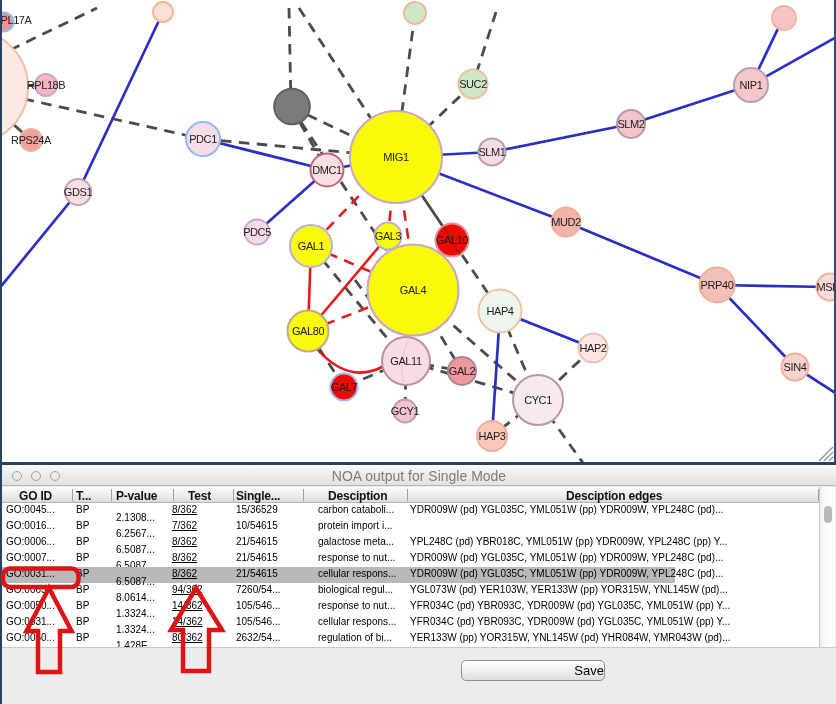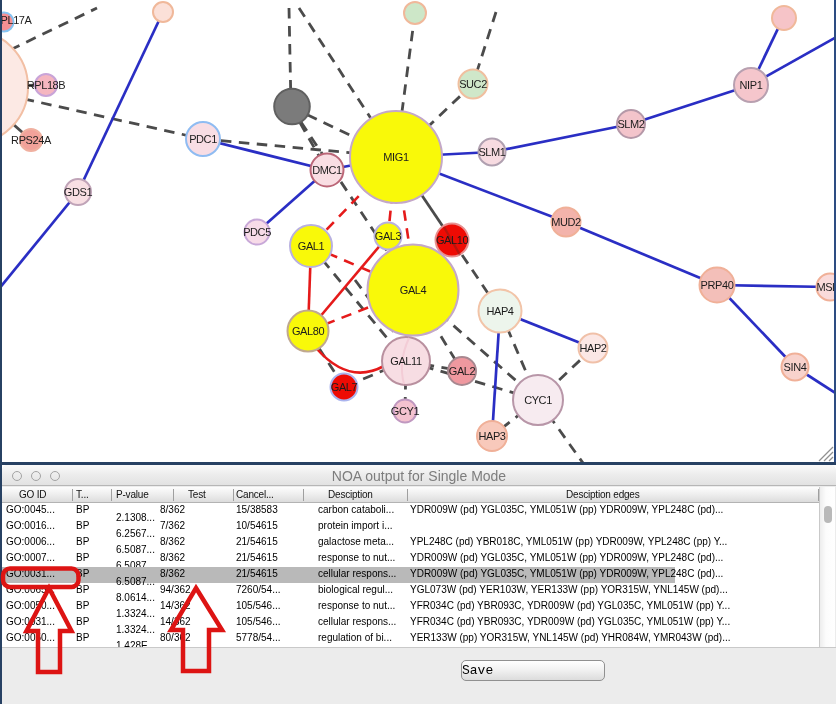--- a/index.html
+++ b/index.html
@@ -30,37 +30,37 @@
 #noatitle { position:absolute; left:0; top:0; width:834px; height:21px;
   background:linear-gradient(180deg,#fafafa 0%,#ececec 50%,#e2e2e2 100%);
   border-radius:6px 6px 0 0; border-bottom:1px solid #b6b6b6; }
 #noatitle .t { position:absolute; left:0; right:0; top:2.5px; text-align:center;
   font-size:14px; color:#7d7d7d; }
 .htl { position:absolute; top:5.5px; width:10px; height:10px; border-radius:50%;
   border:1.5px solid #a3a3a3; background:transparent; }
 #hdr { position:absolute; left:0; top:22px; width:817px; height:16px;
   background:linear-gradient(180deg,#fdfdfd 0%,#ececec 55%,#dcdcdc 100%);
   border-bottom:1px solid #b3b3b3; }
-#hdr span { position:absolute; top:2px; font-size:10px; color:#111; letter-spacing:-0.2px; }
+#hdr span { position:absolute; top:2px; font-size:12px; color:#111; letter-spacing:-0.2px;font-weight:bold; }
 #hdr .sep { position:absolute; top:2px; width:1px; height:12px; background:#9f9f9f; }
 #tbl { position:absolute; left:0; top:38px; width:817px; height:144px; background:#fff; }
 .row { position:absolute; left:0; width:673px; height:16px; font-size:10px; color:#000; white-space:nowrap; }
 .row span { position:absolute; top:1px; }
 .row.hl { background:#b9b9b9; }
-.c1 { left:4px; } .c2 { left:74px; } .c3 { left:114px;margin-top:8px; } .c4 { left:158px; }
+.c1 { left:4px; } .c2 { left:74px; } .c3 { left:114px;margin-top:8px; } .c4 { left:170px;text-decoration:underline; }
 .c5 { left:234px; } .c6 { left:316px; } .c7 { left:408px; }
 #sb { position:absolute; left:817px; top:22px; width:16px; height:160px;
   background:linear-gradient(90deg,#ededed 0%,#fcfcfc 40%,#ffffff 100%);
   border-left:1px solid #c9c9c9; }
 #sb .thumb { position:absolute; left:3.5px; top:19px; width:8.5px; height:17px;
   border-radius:4.5px; background:#b9b9b9; }
 #btm { position:absolute; left:0; top:182px; width:834px; height:57px; background:#ececec; border-top:1px solid #c9c9c9; }
 .btn { position:absolute; top:12px; height:21px; border:1.5px solid #909090; border-radius:5px;
   background:linear-gradient(180deg,#ffffff 0%,#f2f2f2 45%,#dcdcdc 100%);
-  font-size:13px; color:#000; text-align:left; line-height:19px;font-family:Liberation Mono, monospace; }
+  font-size:13px; color:#000; text-align:right; line-height:19px; }
 #save { left:459px; width:144px; }
 #cancel { left:678px; width:146px; }
 
 
 #annot { position:absolute; left:0; top:0; z-index:50; pointer-events:none; }
 </style>
 </head>
 <body>
 <div id="stage">
   <div id="net">
@@ -207,38 +207,38 @@
       <div class="htl" style="left:10px"></div>
       <div class="htl" style="left:29px"></div>
       <div class="htl" style="left:48px"></div>
       <div class="t">NOA output for Single Mode</div>
     </div>
     <div id="hdr">
       <span style="left:17px">GO ID</span>
       <span style="left:74px">T...</span>
       <span style="left:114px">P-value</span>
       <span style="left:186px">Test</span>
-      <span style="left:234px">Cancel...</span>
+      <span style="left:234px">Single...</span>
       <span style="left:326px">Desciption</span>
       <span style="left:564px">Desciption edges</span>
       <div class="sep" style="left:70px"></div>
       <div class="sep" style="left:109px"></div>
       <div class="sep" style="left:171px"></div>
       <div class="sep" style="left:231px"></div>
       <div class="sep" style="left:301px"></div>
       <div class="sep" style="left:405px"></div>
       <div class="sep" style="left:816px"></div>
     </div>
     <div id="tbl">
       <div class="row" style="top:0px">
           <span class="c1">GO:0045...</span>
           <span class="c2">BP</span>
           <span class="c3">2.1308...</span>
           <span class="c4">8/362</span>
-          <span class="c5">15/38583</span>
+          <span class="c5">15/36529</span>
           <span class="c6">carbon cataboli...</span>
           <span class="c7">YDR009W (pd) YGL035C, YML051W (pp) YDR009W, YPL248C (pd)...</span>
         </div>
       <div class="row" style="top:16px">
           <span class="c1">GO:0016...</span>
           <span class="c2">BP</span>
           <span class="c3">6.2567...</span>
           <span class="c4">7/362</span>
           <span class="c5">10/54615</span>
           <span class="c6">protein import i...</span>
@@ -295,21 +295,21 @@
           <span class="c4">14/362</span>
           <span class="c5">105/546...</span>
           <span class="c6">cellular respons...</span>
           <span class="c7">YFR034C (pd) YBR093C, YDR009W (pd) YGL035C, YML051W (pp) Y...</span>
         </div>
       <div class="row" style="top:128px">
           <span class="c1">GO:0050...</span>
           <span class="c2">BP</span>
           <span class="c3">1.428E...</span>
           <span class="c4">80/362</span>
-          <span class="c5">5778/54...</span>
+          <span class="c5">2632/54...</span>
           <span class="c6">regulation of bi...</span>
           <span class="c7">YER133W (pp) YOR315W, YNL145W (pd) YHR084W, YMR043W (pd)...</span>
         </div>
     </div>
     <div id="sb">
         <div class="thumb"></div>
       </div>
     <div id="btm">
       <div class="btn" id="save">Save</div>
     </div>

